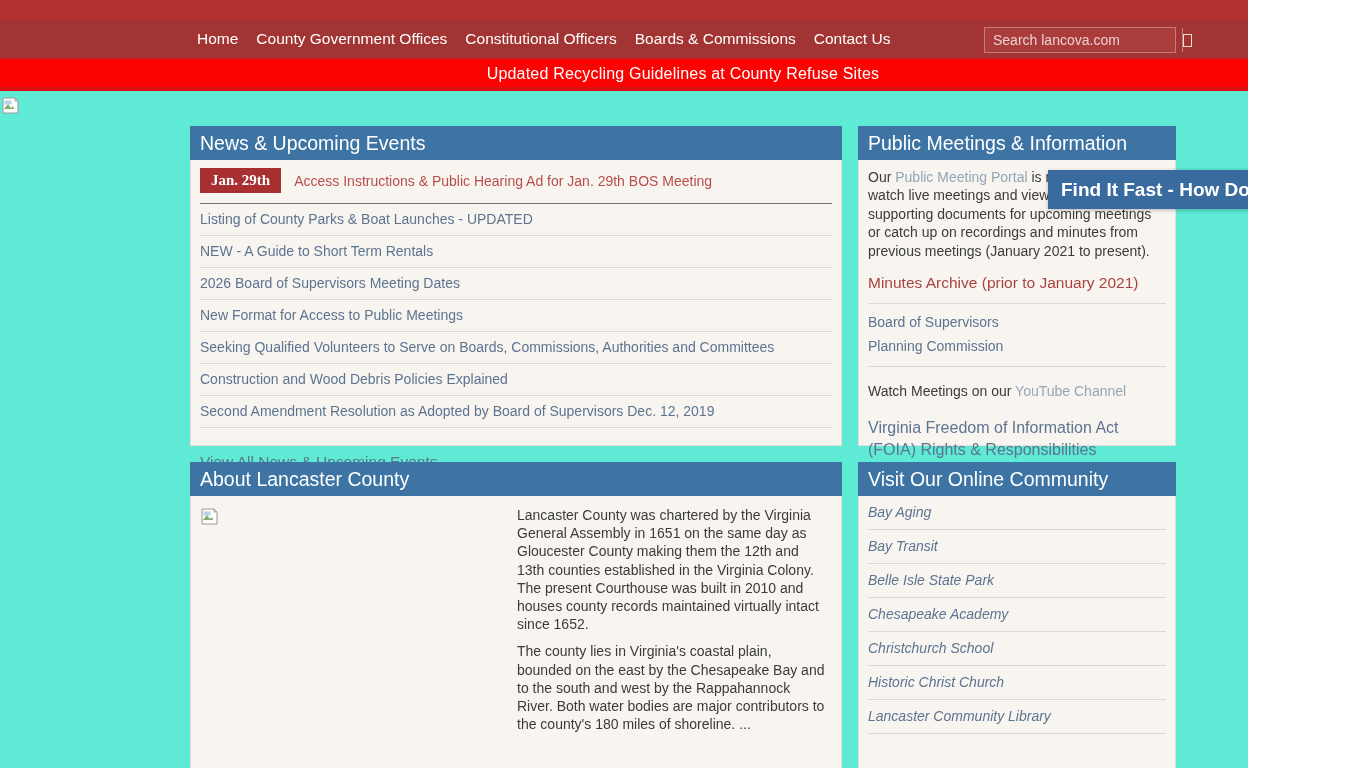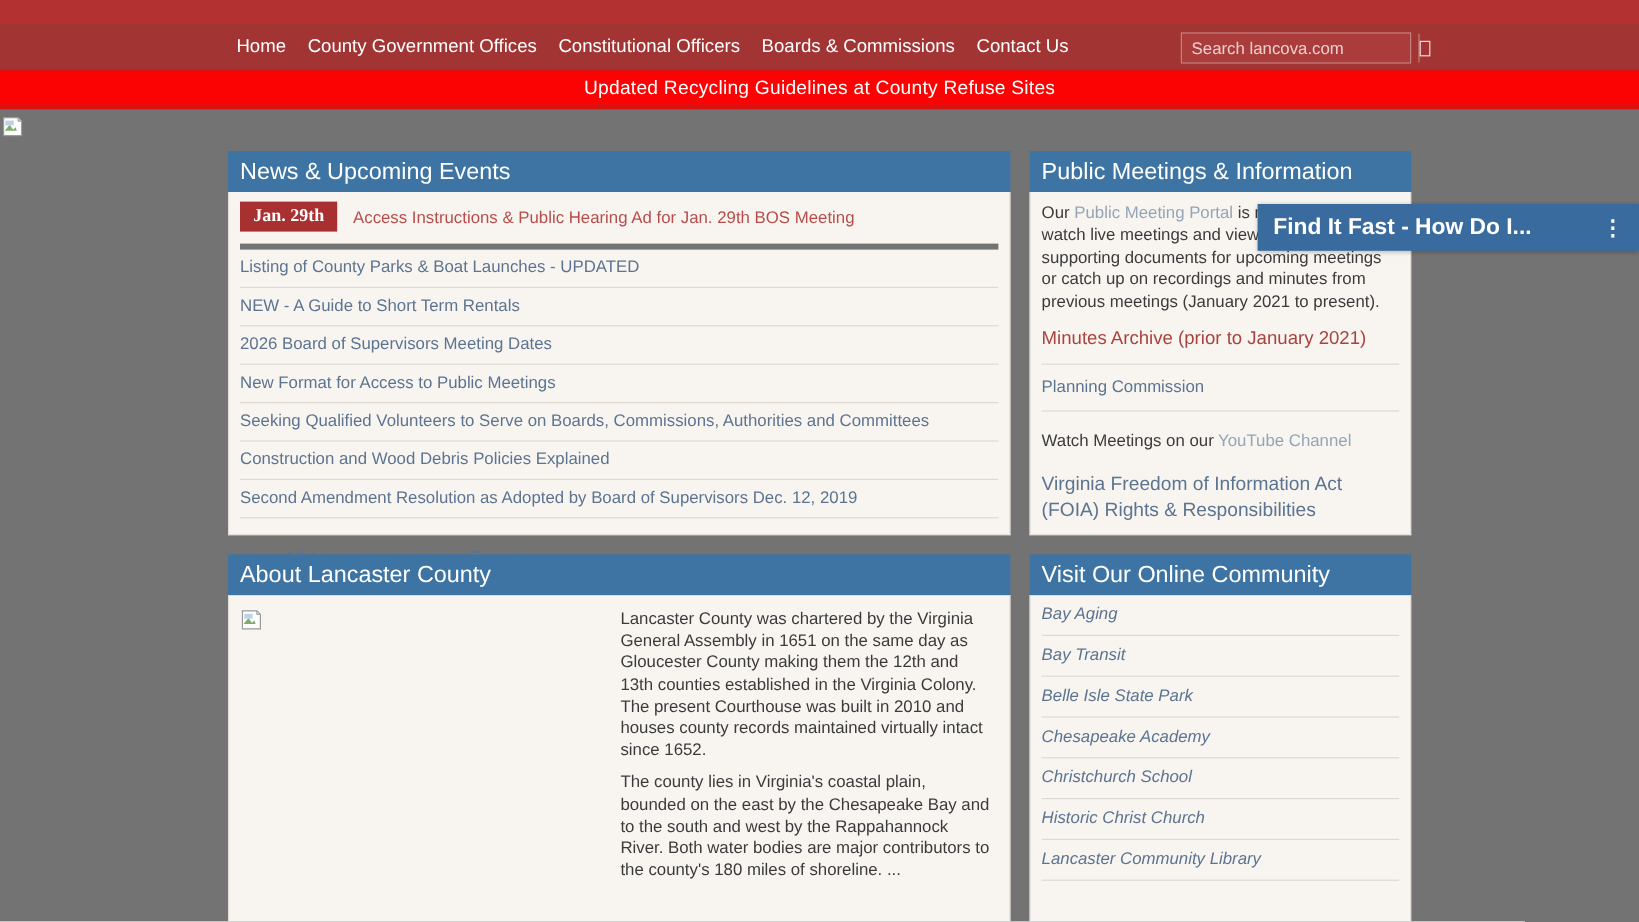--- a/index.html
+++ b/index.html
@@ -1,18 +1,18 @@
 <!DOCTYPE html>
 <html><head>
 <meta charset="utf-8">
 <style>
   * { margin:0; padding:0; box-sizing:border-box; }
   html,body { background:#fff; }
   body { font-family:"Liberation Sans", sans-serif; }
-  .page { position:relative; width:1366px; height:768px; overflow:hidden; background:#737373; }
+  .page { position:relative; width:1248px; height:768px; overflow:hidden; background:#5eead4; }
 
   
   .topstrip { position:absolute; left:0; top:0; width:1366px; height:20px; background:#b33231; }
   .navbar   { position:absolute; left:0; top:20px; width:1366px; height:38px; background:#a23434;
               display:flex; align-items:center; padding-left:188px; }
   .navbar a { color:#fff; font-size:15.5px; text-decoration:none; padding:0 9px; white-space:nowrap; }
   .searchbox { position:absolute; left:984px; top:27px; width:192px; height:26px;
                background:#aa3d3c; border:1px solid #c57e7d; display:flex; align-items:center; }
   .searchbox input { flex:1; background:transparent; border:none; outline:none;
                      color:#f2dcdc; font-size:14px; padding:0 8px; font-family:"Liberation Sans",sans-serif; }
@@ -34,21 +34,21 @@
   .p-news      { left:190px; top:126px; width:652px; }
   .p-about     { left:190px; top:462px; width:652px; }
   .p-meetings  { left:858px; top:126px; width:318px; }
   .p-community { left:858px; top:462px; width:318px; }
   .phead { height:34px; line-height:34px; background:#3d74a3; color:#fff;
            font-size:19.5px; padding:0 10px; white-space:nowrap; overflow:hidden; }
   .pbody { background:#f8f5f1; border:1px solid #e3ded7; border-top:none; padding:0 9px; }
 
   
   .p-news .pbody { height:286px; }
-  .featured { display:flex; align-items:center; padding:8px 0 10px; border-bottom:5px solid #737373; }
+  .featured { display:flex; align-items:center; padding:8px 0 10px; border-bottom:1px solid #737373; }
   .badge { background:#a93030; color:#fff; font-family:"Liberation Serif", serif;
            font-weight:700; font-size:15px; padding:4px 11px; white-space:nowrap; }
   .featured a { color:#b74d4b; font-size:14px; text-decoration:none; margin-left:13px; }
   .nrow { padding:6px 0 7px; border-bottom:1px solid #ded8d1; }
   .nrow:last-of-type { border-bottom:none; }
   .nrow a { color:#5c7490; font-size:14px; text-decoration:none;text-align:center; }
   .viewall { padding-top:25px; }
   .viewall a { color:#5c7490; font-size:15.5px; text-decoration:none; }
 
   
@@ -154,20 +154,21 @@
       </div>
     </div>
   </section>
 
   <section class="panel p-meetings">
     <div class="phead">Public Meetings &amp; Information</div>
     <div class="pbody">
       <p class="intro"><span>Our </span><a href="#" class="lightlink">Public Meeting Portal</a><span> is now live! You can watch live meetings and view agendas and supporting documents for upcoming meetings or catch up on recordings and minutes from previous meetings (January 2021 to present).</span></p>
       <a href="#" class="minutes">Minutes Archive (prior to January 2021)</a>
       <div class="sublinks">
+        <a href="#">Board of Supervisors</a>
         <a href="#">Planning Commission</a>
       </div>
       <p class="watch"><span>Watch Meetings on our </span><a href="#" class="lightlink">YouTube Channel</a></p>
       <a href="#" class="foia">Virginia Freedom of Information Act (FOIA) Rights &amp; Responsibilities</a>
     </div>
   </section>
 
   <section class="panel p-community">
     <div class="phead">Visit Our Online Community</div>
     <div class="pbody">

